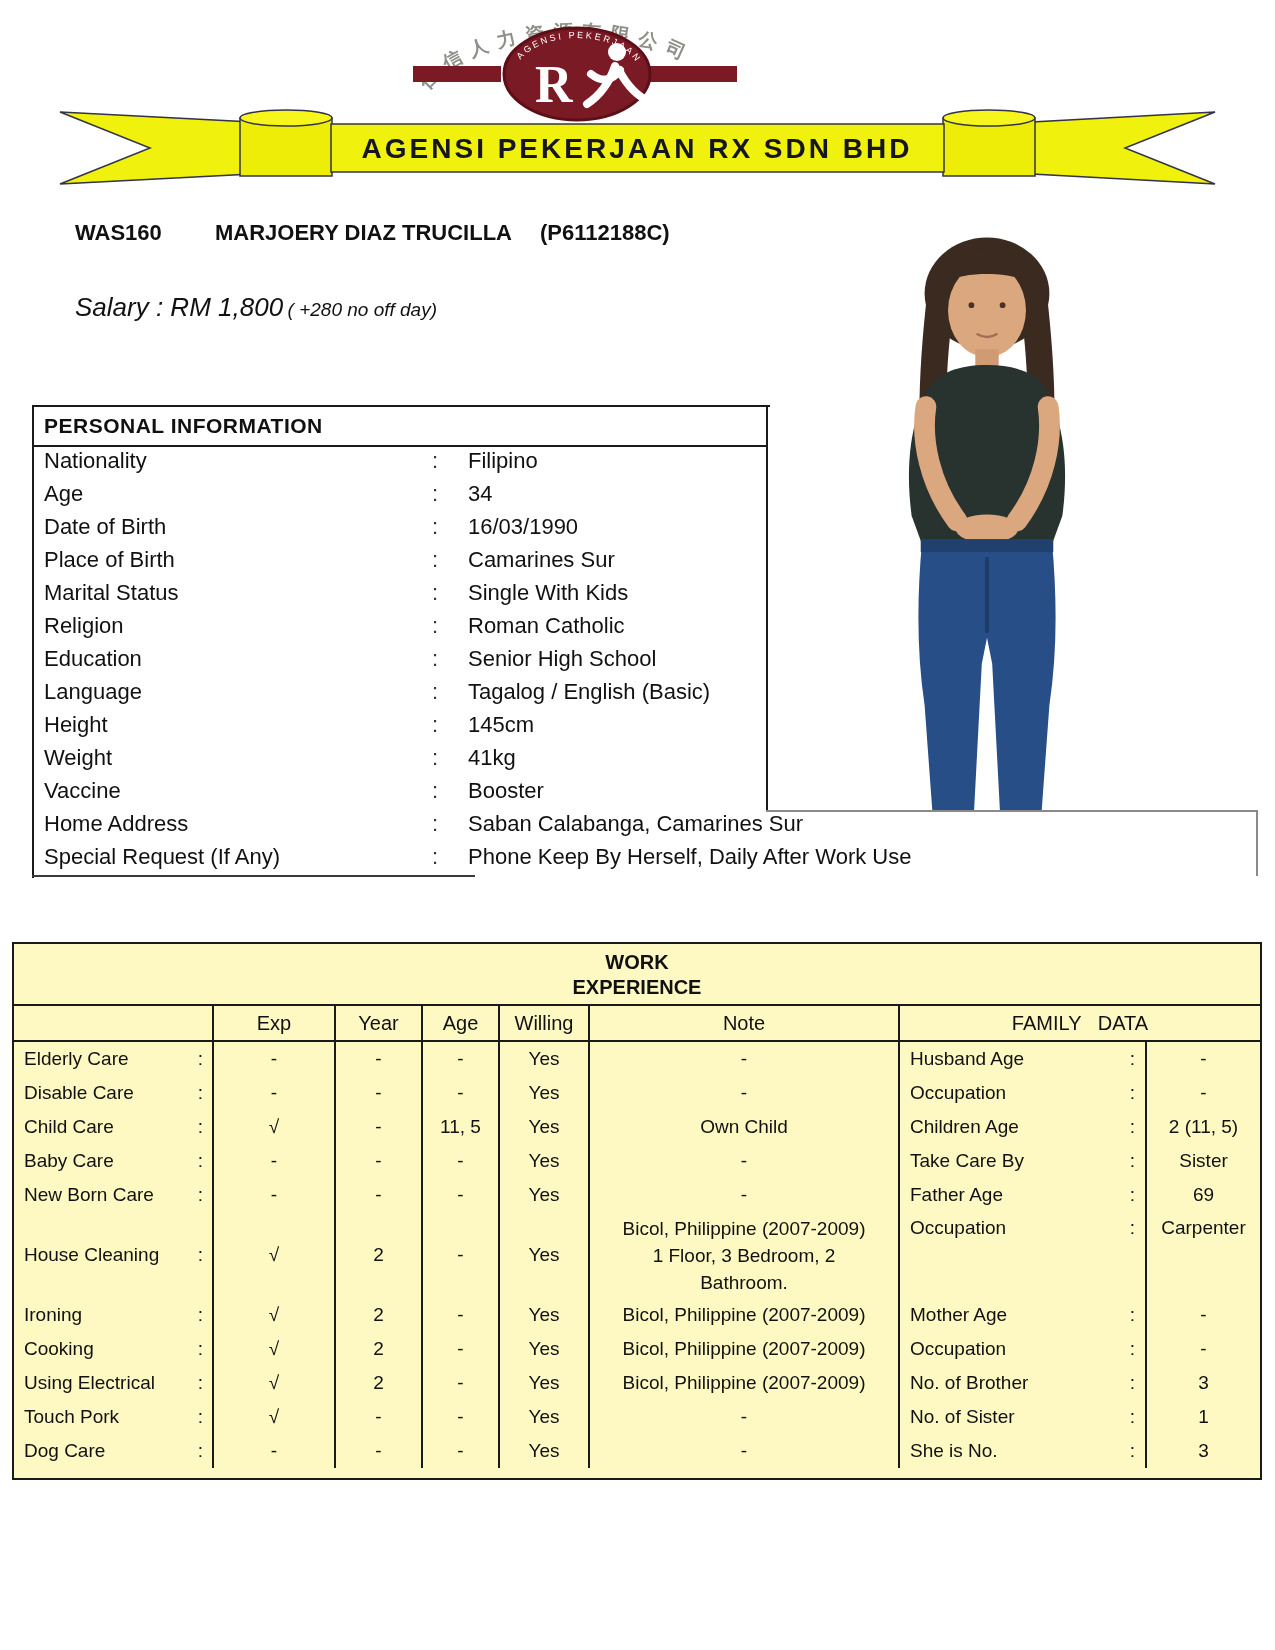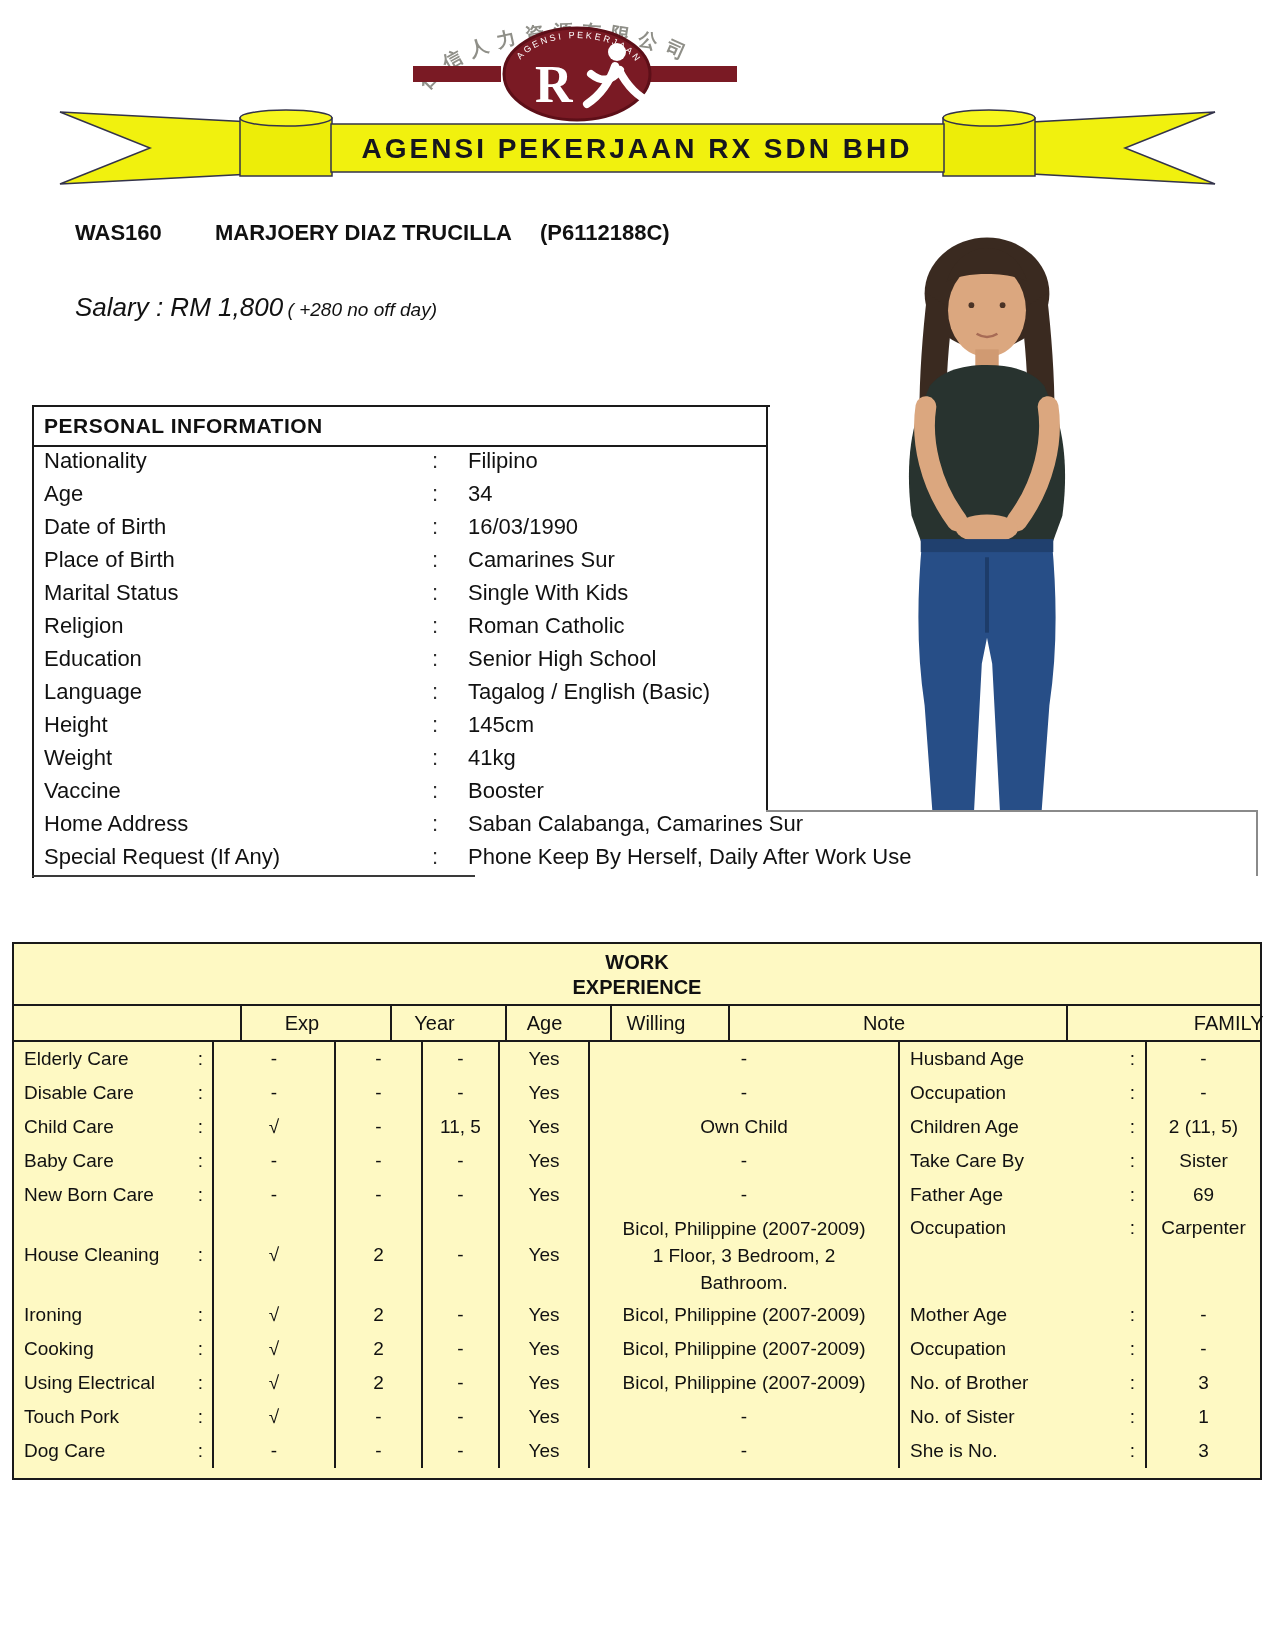--- a/index.html
+++ b/index.html
@@ -24,21 +24,21 @@
   .prow{display:flex;height:33px;align-items:flex-start;font-size:22px;}
   .prow .pl{width:388px;flex:none;}
   .prow .pc{width:36px;flex:none;color:#333;}
   .prow .pv{flex:1;white-space:nowrap;}
 
   
   .w-table{left:12px;top:942px;width:1250px;height:538px;border:2px solid #1a1a1a;box-sizing:border-box;background:#fef9c3;}
   .w-title{height:62px;border-bottom:2px solid #1a1a1a;text-align:center;padding-top:6px;box-sizing:border-box;}
   .w-title div{font-weight:bold;font-size:20px;line-height:25px;}
   .whead,.wrow{display:grid;grid-template-columns:198px 122px 87px 77px 90px 310px 247px 115px;}
-  .whead{height:36px;border-bottom:2px solid #1a1a1a;box-sizing:border-box;gap:28px;}
+  .whead{height:36px;border-bottom:2px solid #1a1a1a;box-sizing:border-box;}
   .wc{display:flex;align-items:center;justify-content:center;font-size:19px;box-sizing:border-box;}
   .bl{border-left:2px solid #1a1a1a;}
   .whead .wc{font-size:20px;}
   .wh-family{grid-column:7/9;white-space:pre;}
   .wrow{height:34px;}
   .wrow.row-tall{height:86px;}
   .c-skill{justify-content:space-between;padding:0 9px 0 10px;}
   .c-note{white-space:pre-line;text-align:center;line-height:26px;font-size:19px;}
   .c-flabel{justify-content:space-between;padding:0 10px;}
   .row-tall .c-flabel,.row-tall .c-fvalue{align-items:flex-start;padding-top:5px;}

